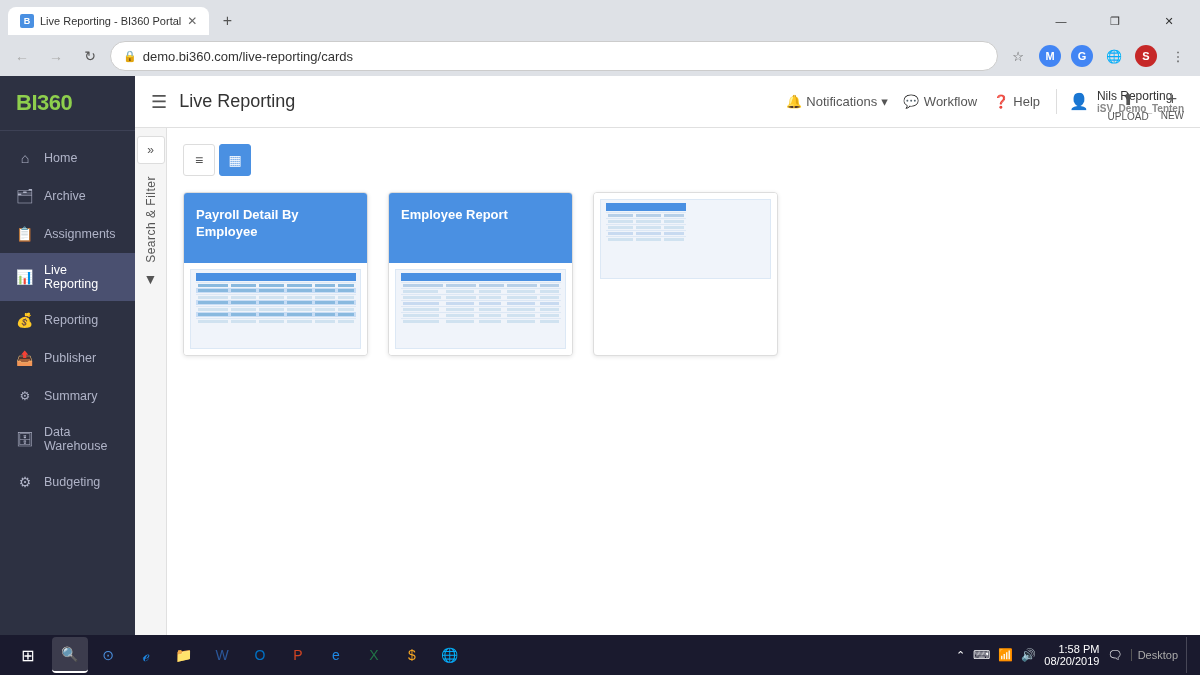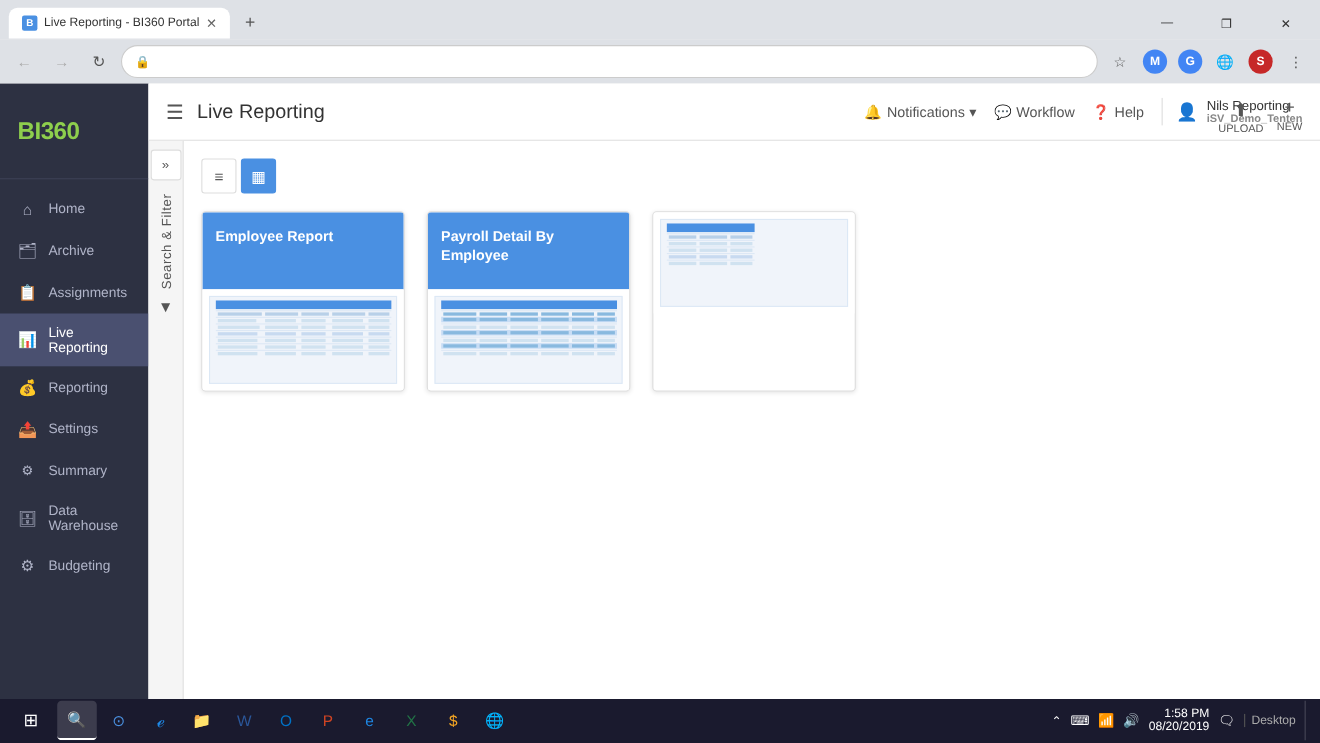--- a/index.html
+++ b/index.html
@@ -23,21 +23,21 @@
     .toolbar-icon { width: 28px; height: 28px; display: flex; align-items: center; justify-content: center; border-radius: 50%; cursor: pointer; color: #555; font-size: 13px; }
     .google-m { background: #4285f4; color: white; border-radius: 50%; width: 22px; height: 22px; font-size: 11px; font-weight: bold; display: flex; align-items: center; justify-content: center; }
     .google-g { background: #4285f4; color: white; border-radius: 50%; width: 22px; height: 22px; font-size: 11px; font-weight: bold; display: flex; align-items: center; justify-content: center; }
     .user-avatar { background: #c62828; color: white; border-radius: 50%; width: 22px; height: 22px; font-size: 11px; font-weight: bold; display: flex; align-items: center; justify-content: center; }
 
     
     .app-container { display: flex; height: calc(675px - 76px); }
 
     
     .sidebar { width: 135px; background: #2d3142; display: flex; flex-direction: column; height: 100%; flex-shrink: 0; }
-    .sidebar-logo { padding: 30px 16px; border-bottom: 1px solid #3d4155; }
+    .sidebar-logo { padding: 14px 16px; border-bottom: 1px solid #3d4155; }
     .logo-text { font-size: 22px; font-weight: bold; color: #5bc8f5; letter-spacing: -0.5px; }
     .logo-text span { color: #8ecf4d; }
     .sidebar-nav { display: flex; flex-direction: column; flex: 1; padding: 8px 0; }
     .nav-item { display: flex; align-items: center; gap: 10px; padding: 10px 16px; cursor: pointer; color: #b0b4c8; font-size: 12.5px; transition: background 0.15s; }
     .nav-item.active { background: #4a5070; color: white; }
     .nav-item .nav-icon { width: 18px; height: 18px; display: flex; align-items: center; justify-content: center; font-size: 14px; flex-shrink: 0; }
     .nav-item .nav-label { font-size: 12.5px; }
 
     
     .main-content { flex: 1; display: flex; flex-direction: column; background: white; overflow: hidden; }
@@ -106,20 +106,21 @@
       <div class="win-btn close">✕</div>
     </div>
   </div>
 
   <div class="browser-toolbar">
     <div class="nav-btn disabled">←</div>
     <div class="nav-btn disabled">→</div>
     <div class="nav-btn">↻</div>
     <div class="address-bar">
       <span class="lock-icon">🔒</span>
+      <span class="url">demo.bi360.com/live-reporting/cards</span>
     </div>
     <div class="toolbar-icons">
       <div class="toolbar-icon">☆</div>
       <div class="toolbar-icon">
         <div class="google-m">M</div>
       </div>
       <div class="toolbar-icon">
         <div class="google-g">G</div>
       </div>
       <div class="toolbar-icon">🌐</div>
@@ -155,21 +156,21 @@
       <div class="nav-item active">
         <span class="nav-icon">📊</span>
         <span class="nav-label">Live Reporting</span>
       </div>
       <div class="nav-item">
         <span class="nav-icon">💰</span>
         <span class="nav-label">Reporting</span>
       </div>
       <div class="nav-item">
         <span class="nav-icon">📤</span>
-        <span class="nav-label">Settings</span>
+        <span class="nav-label">Publisher</span>
       </div>
       <div class="nav-item">
         <span class="nav-icon" style="font-size:12px;">⚙</span>
         <span class="nav-label">Summary</span>
       </div>
       <div class="nav-item">
         <span class="nav-icon">🗄</span>
         <span class="nav-label">Data Warehouse</span>
       </div>
       <div class="nav-item">
@@ -228,20 +229,84 @@
       </div>
 
       <div class="cards-container">
 
         <div class="view-controls">
           <div class="view-btn">≡</div>
           <div class="view-btn active">▦</div>
         </div>
 
         <div class="cards-grid">
+
+          <div class="report-card">
+            <div class="card-header">
+              <span class="card-title">Payroll Detail By Employee</span>
+            </div>
+            <div class="card-preview">
+              <div class="card-preview-inner">
+                <svg width="160" height="72" viewBox="0 0 160 72">
+                  <rect x="0" y="0" width="160" height="8" fill="#4a90e2"></rect>
+                  <rect x="0" y="9" width="160" height="1" fill="#dde8f5"></rect>
+
+                  <rect x="2" y="11" width="30" height="3" fill="#89b9df"></rect>
+                  <rect x="35" y="11" width="25" height="3" fill="#89b9df"></rect>
+                  <rect x="63" y="11" width="25" height="3" fill="#89b9df"></rect>
+                  <rect x="91" y="11" width="25" height="3" fill="#89b9df"></rect>
+                  <rect x="119" y="11" width="20" height="3" fill="#89b9df"></rect>
+                  <rect x="142" y="11" width="16" height="3" fill="#89b9df"></rect>
+
+                  <rect x="0" y="15" width="160" height="5" fill="#c8ddf5"></rect>
+                  <rect x="2" y="16" width="30" height="3" fill="#89b9df"></rect>
+                  <rect x="35" y="16" width="25" height="3" fill="#89b9df"></rect>
+                  <rect x="63" y="16" width="25" height="3" fill="#89b9df"></rect>
+                  <rect x="91" y="16" width="25" height="3" fill="#89b9df"></rect>
+                  <rect x="119" y="16" width="20" height="3" fill="#89b9df"></rect>
+                  <rect x="142" y="16" width="16" height="3" fill="#89b9df"></rect>
+                  <rect x="0" y="21" width="160" height="1" fill="#dde8f5"></rect>
+                  <rect x="2" y="23" width="30" height="3" fill="#d0e2f0"></rect>
+                  <rect x="35" y="23" width="25" height="3" fill="#d0e2f0"></rect>
+                  <rect x="63" y="23" width="25" height="3" fill="#d0e2f0"></rect>
+                  <rect x="91" y="23" width="25" height="3" fill="#d0e2f0"></rect>
+                  <rect x="119" y="23" width="20" height="3" fill="#d0e2f0"></rect>
+                  <rect x="142" y="23" width="16" height="3" fill="#d0e2f0"></rect>
+                  <rect x="0" y="27" width="160" height="5" fill="#c8ddf5"></rect>
+                  <rect x="2" y="28" width="30" height="3" fill="#89b9df"></rect>
+                  <rect x="35" y="28" width="25" height="3" fill="#89b9df"></rect>
+                  <rect x="63" y="28" width="25" height="3" fill="#89b9df"></rect>
+                  <rect x="91" y="28" width="25" height="3" fill="#89b9df"></rect>
+                  <rect x="119" y="28" width="20" height="3" fill="#89b9df"></rect>
+                  <rect x="142" y="28" width="16" height="3" fill="#89b9df"></rect>
+                  <rect x="0" y="33" width="160" height="1" fill="#dde8f5"></rect>
+                  <rect x="2" y="35" width="30" height="3" fill="#d0e2f0"></rect>
+                  <rect x="35" y="35" width="25" height="3" fill="#d0e2f0"></rect>
+                  <rect x="63" y="35" width="25" height="3" fill="#d0e2f0"></rect>
+                  <rect x="91" y="35" width="25" height="3" fill="#d0e2f0"></rect>
+                  <rect x="119" y="35" width="20" height="3" fill="#d0e2f0"></rect>
+                  <rect x="142" y="35" width="16" height="3" fill="#d0e2f0"></rect>
+                  <rect x="0" y="39" width="160" height="5" fill="#c8ddf5"></rect>
+                  <rect x="2" y="40" width="30" height="3" fill="#89b9df"></rect>
+                  <rect x="35" y="40" width="25" height="3" fill="#89b9df"></rect>
+                  <rect x="63" y="40" width="25" height="3" fill="#89b9df"></rect>
+                  <rect x="91" y="40" width="25" height="3" fill="#89b9df"></rect>
+                  <rect x="119" y="40" width="20" height="3" fill="#89b9df"></rect>
+                  <rect x="142" y="40" width="16" height="3" fill="#89b9df"></rect>
+                  <rect x="0" y="45" width="160" height="1" fill="#dde8f5"></rect>
+                  <rect x="2" y="47" width="30" height="3" fill="#d0e2f0"></rect>
+                  <rect x="35" y="47" width="25" height="3" fill="#d0e2f0"></rect>
+                  <rect x="63" y="47" width="25" height="3" fill="#d0e2f0"></rect>
+                  <rect x="91" y="47" width="25" height="3" fill="#d0e2f0"></rect>
+                  <rect x="119" y="47" width="20" height="3" fill="#d0e2f0"></rect>
+                  <rect x="142" y="47" width="16" height="3" fill="#d0e2f0"></rect>
+                </svg>
+              </div>
+            </div>
+          </div>
 
           <div class="report-card">
             <div class="card-header">
               <span class="card-title">Employee Report</span>
             </div>
             <div class="card-preview">
               <div class="card-preview-inner">
                 <svg width="160" height="72" viewBox="0 0 160 72">
                   <rect x="0" y="0" width="160" height="8" fill="#4a90e2"></rect>
                   <rect x="0" y="9" width="160" height="1" fill="#dde8f5"></rect>
@@ -285,84 +350,20 @@
                   <rect x="45" y="47" width="28" height="3" fill="#d0e2f0"></rect>
                   <rect x="78" y="47" width="22" height="3" fill="#d0e2f0"></rect>
                   <rect x="106" y="47" width="28" height="3" fill="#d0e2f0"></rect>
                   <rect x="139" y="47" width="19" height="3" fill="#d0e2f0"></rect>
                 </svg>
               </div>
             </div>
           </div>
 
           <div class="report-card">
-            <div class="card-header">
-              <span class="card-title">Payroll Detail By Employee</span>
-            </div>
-            <div class="card-preview">
-              <div class="card-preview-inner">
-                <svg width="160" height="72" viewBox="0 0 160 72">
-                  <rect x="0" y="0" width="160" height="8" fill="#4a90e2"></rect>
-                  <rect x="0" y="9" width="160" height="1" fill="#dde8f5"></rect>
-
-                  <rect x="2" y="11" width="30" height="3" fill="#89b9df"></rect>
-                  <rect x="35" y="11" width="25" height="3" fill="#89b9df"></rect>
-                  <rect x="63" y="11" width="25" height="3" fill="#89b9df"></rect>
-                  <rect x="91" y="11" width="25" height="3" fill="#89b9df"></rect>
-                  <rect x="119" y="11" width="20" height="3" fill="#89b9df"></rect>
-                  <rect x="142" y="11" width="16" height="3" fill="#89b9df"></rect>
-
-                  <rect x="0" y="15" width="160" height="5" fill="#c8ddf5"></rect>
-                  <rect x="2" y="16" width="30" height="3" fill="#89b9df"></rect>
-                  <rect x="35" y="16" width="25" height="3" fill="#89b9df"></rect>
-                  <rect x="63" y="16" width="25" height="3" fill="#89b9df"></rect>
-                  <rect x="91" y="16" width="25" height="3" fill="#89b9df"></rect>
-                  <rect x="119" y="16" width="20" height="3" fill="#89b9df"></rect>
-                  <rect x="142" y="16" width="16" height="3" fill="#89b9df"></rect>
-                  <rect x="0" y="21" width="160" height="1" fill="#dde8f5"></rect>
-                  <rect x="2" y="23" width="30" height="3" fill="#d0e2f0"></rect>
-                  <rect x="35" y="23" width="25" height="3" fill="#d0e2f0"></rect>
-                  <rect x="63" y="23" width="25" height="3" fill="#d0e2f0"></rect>
-                  <rect x="91" y="23" width="25" height="3" fill="#d0e2f0"></rect>
-                  <rect x="119" y="23" width="20" height="3" fill="#d0e2f0"></rect>
-                  <rect x="142" y="23" width="16" height="3" fill="#d0e2f0"></rect>
-                  <rect x="0" y="27" width="160" height="5" fill="#c8ddf5"></rect>
-                  <rect x="2" y="28" width="30" height="3" fill="#89b9df"></rect>
-                  <rect x="35" y="28" width="25" height="3" fill="#89b9df"></rect>
-                  <rect x="63" y="28" width="25" height="3" fill="#89b9df"></rect>
-                  <rect x="91" y="28" width="25" height="3" fill="#89b9df"></rect>
-                  <rect x="119" y="28" width="20" height="3" fill="#89b9df"></rect>
-                  <rect x="142" y="28" width="16" height="3" fill="#89b9df"></rect>
-                  <rect x="0" y="33" width="160" height="1" fill="#dde8f5"></rect>
-                  <rect x="2" y="35" width="30" height="3" fill="#d0e2f0"></rect>
-                  <rect x="35" y="35" width="25" height="3" fill="#d0e2f0"></rect>
-                  <rect x="63" y="35" width="25" height="3" fill="#d0e2f0"></rect>
-                  <rect x="91" y="35" width="25" height="3" fill="#d0e2f0"></rect>
-                  <rect x="119" y="35" width="20" height="3" fill="#d0e2f0"></rect>
-                  <rect x="142" y="35" width="16" height="3" fill="#d0e2f0"></rect>
-                  <rect x="0" y="39" width="160" height="5" fill="#c8ddf5"></rect>
-                  <rect x="2" y="40" width="30" height="3" fill="#89b9df"></rect>
-                  <rect x="35" y="40" width="25" height="3" fill="#89b9df"></rect>
-                  <rect x="63" y="40" width="25" height="3" fill="#89b9df"></rect>
-                  <rect x="91" y="40" width="25" height="3" fill="#89b9df"></rect>
-                  <rect x="119" y="40" width="20" height="3" fill="#89b9df"></rect>
-                  <rect x="142" y="40" width="16" height="3" fill="#89b9df"></rect>
-                  <rect x="0" y="45" width="160" height="1" fill="#dde8f5"></rect>
-                  <rect x="2" y="47" width="30" height="3" fill="#d0e2f0"></rect>
-                  <rect x="35" y="47" width="25" height="3" fill="#d0e2f0"></rect>
-                  <rect x="63" y="47" width="25" height="3" fill="#d0e2f0"></rect>
-                  <rect x="91" y="47" width="25" height="3" fill="#d0e2f0"></rect>
-                  <rect x="119" y="47" width="20" height="3" fill="#d0e2f0"></rect>
-                  <rect x="142" y="47" width="16" height="3" fill="#d0e2f0"></rect>
-                </svg>
-              </div>
-            </div>
-          </div>
-
-          <div class="report-card">
             <div class="card-preview">
               <div class="card-preview-inner">
                 <svg width="160" height="72" viewBox="0 0 160 72">
                   <rect x="0" y="0" width="80" height="8" fill="#4a90e2"></rect>
                   <rect x="0" y="9" width="80" height="1" fill="#dde8f5"></rect>
                   <rect x="2" y="11" width="25" height="3" fill="#b8d0e8"></rect>
                   <rect x="30" y="11" width="25" height="3" fill="#b8d0e8"></rect>
                   <rect x="58" y="11" width="20" height="3" fill="#b8d0e8"></rect>
                   <rect x="0" y="15" width="80" height="1" fill="#dde8f5"></rect>
                   <rect x="2" y="17" width="25" height="3" fill="#d0e2f0"></rect>

